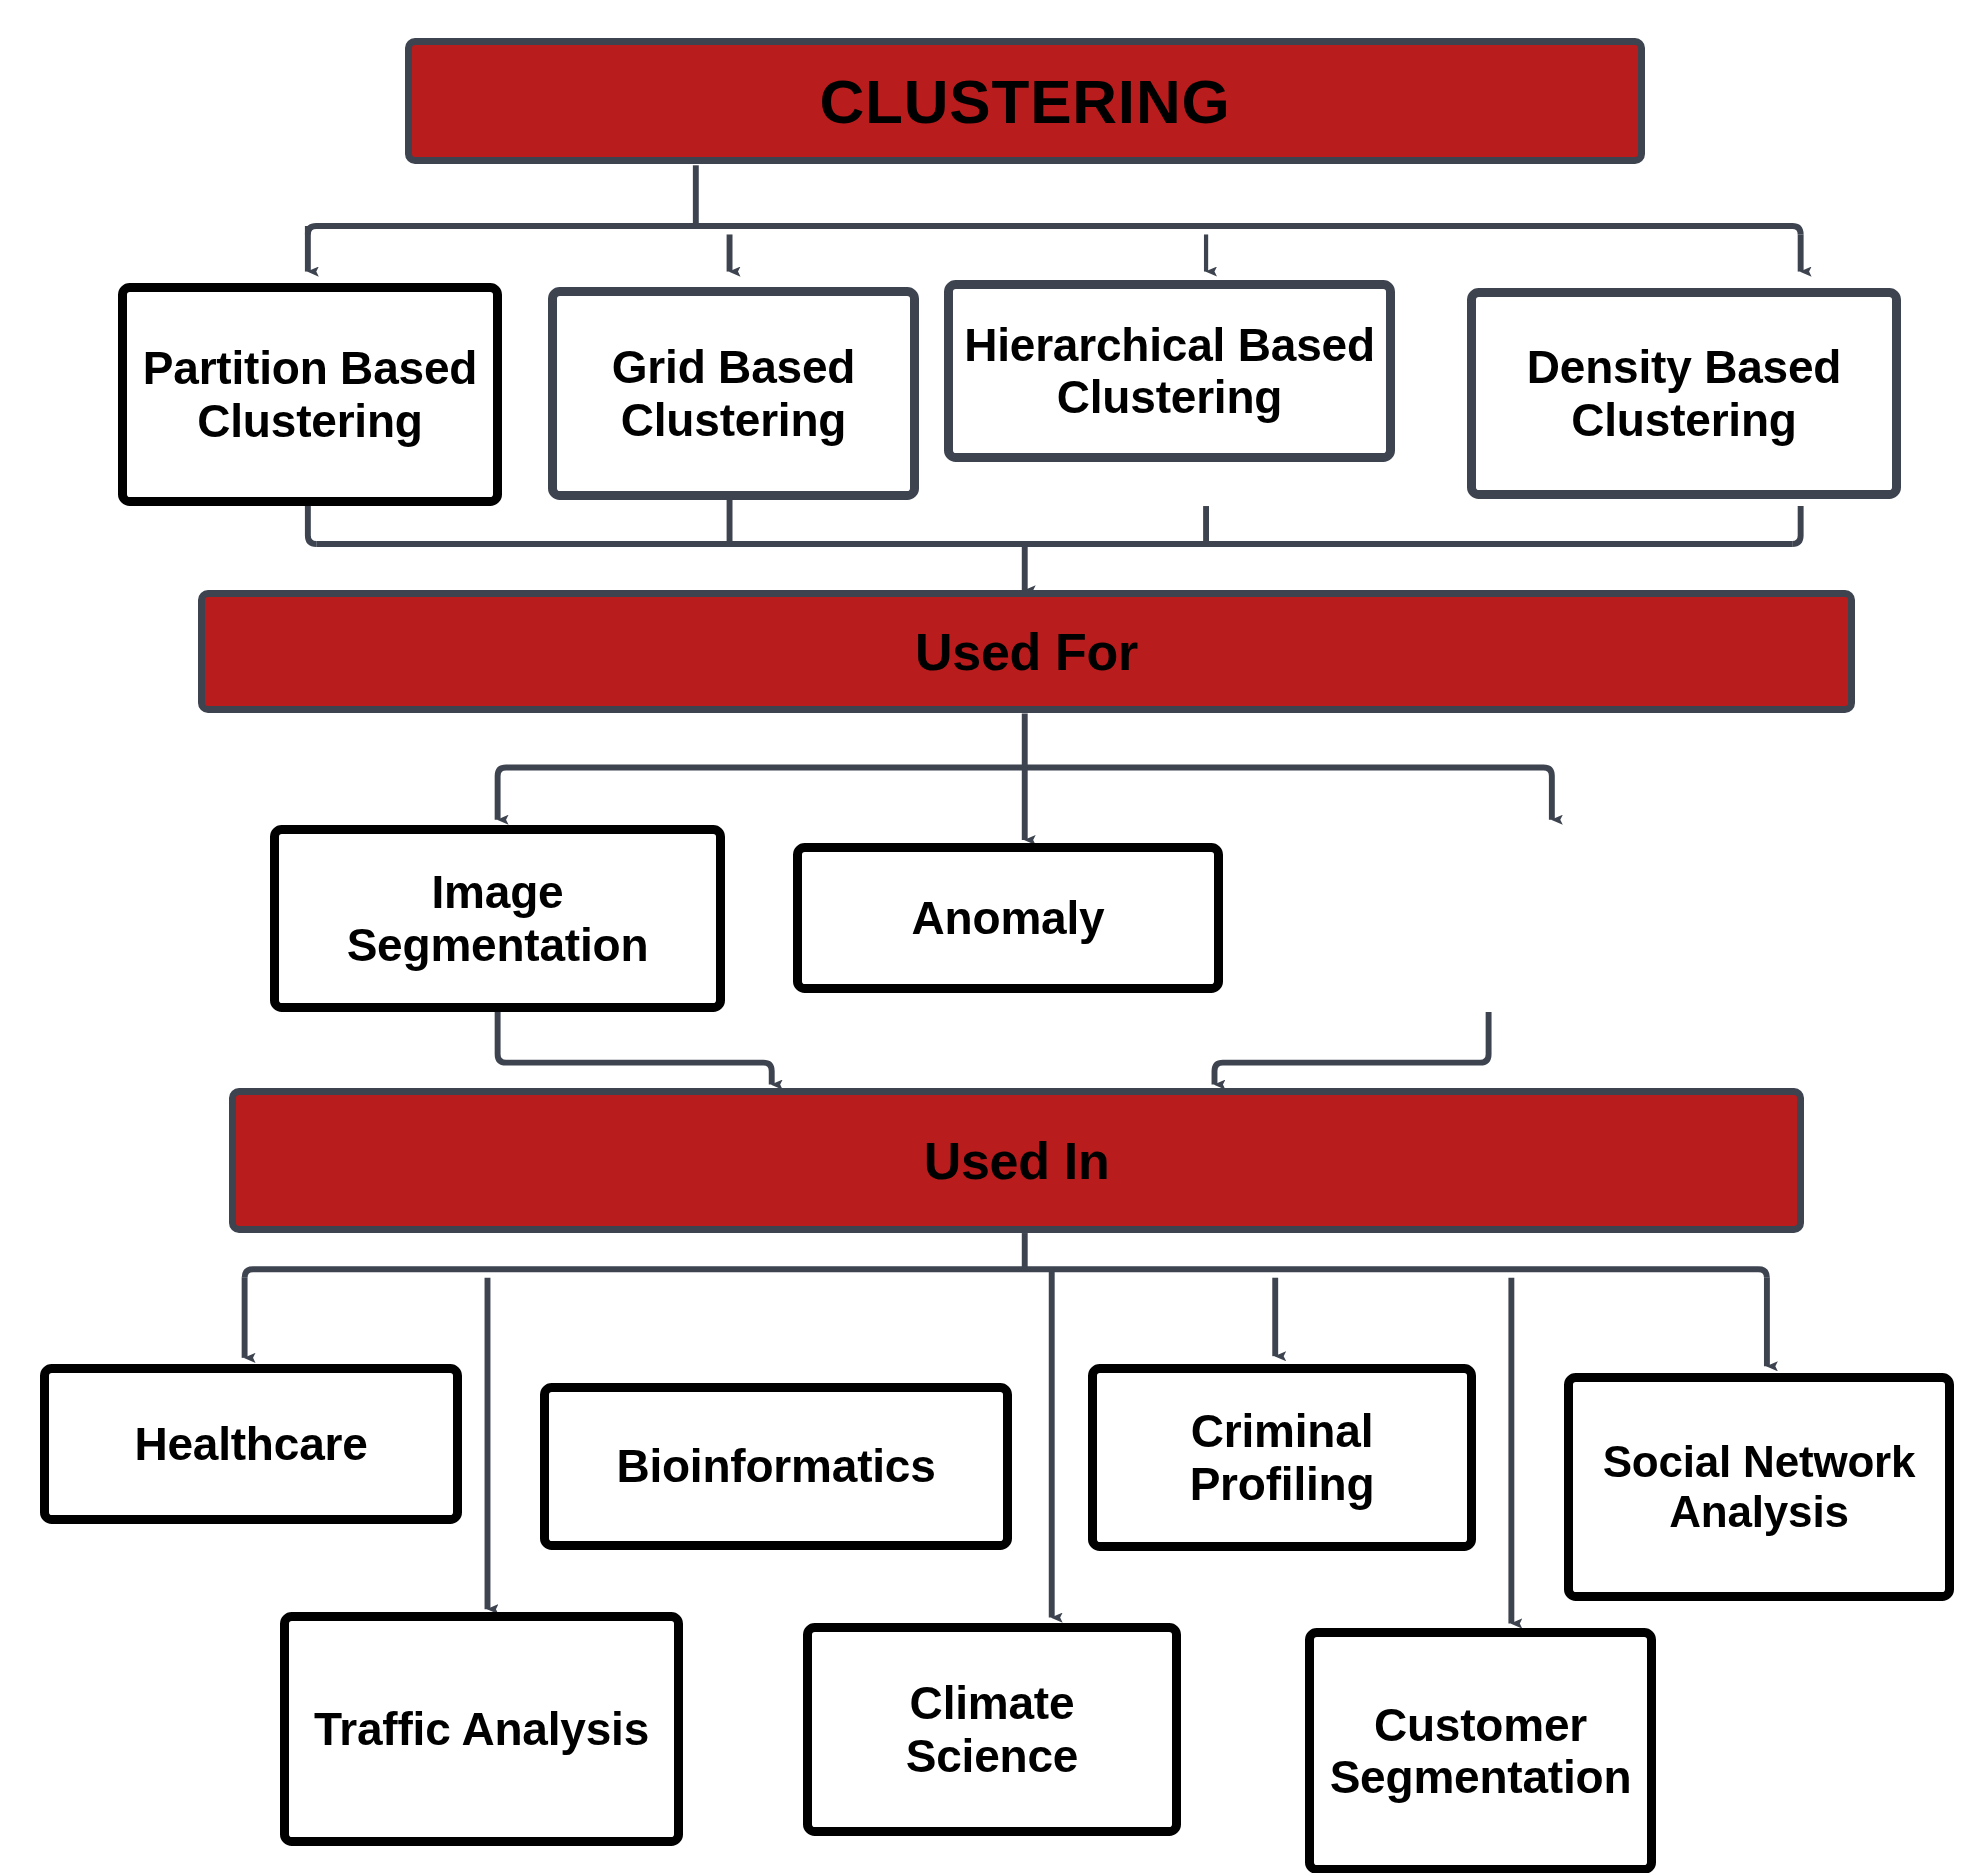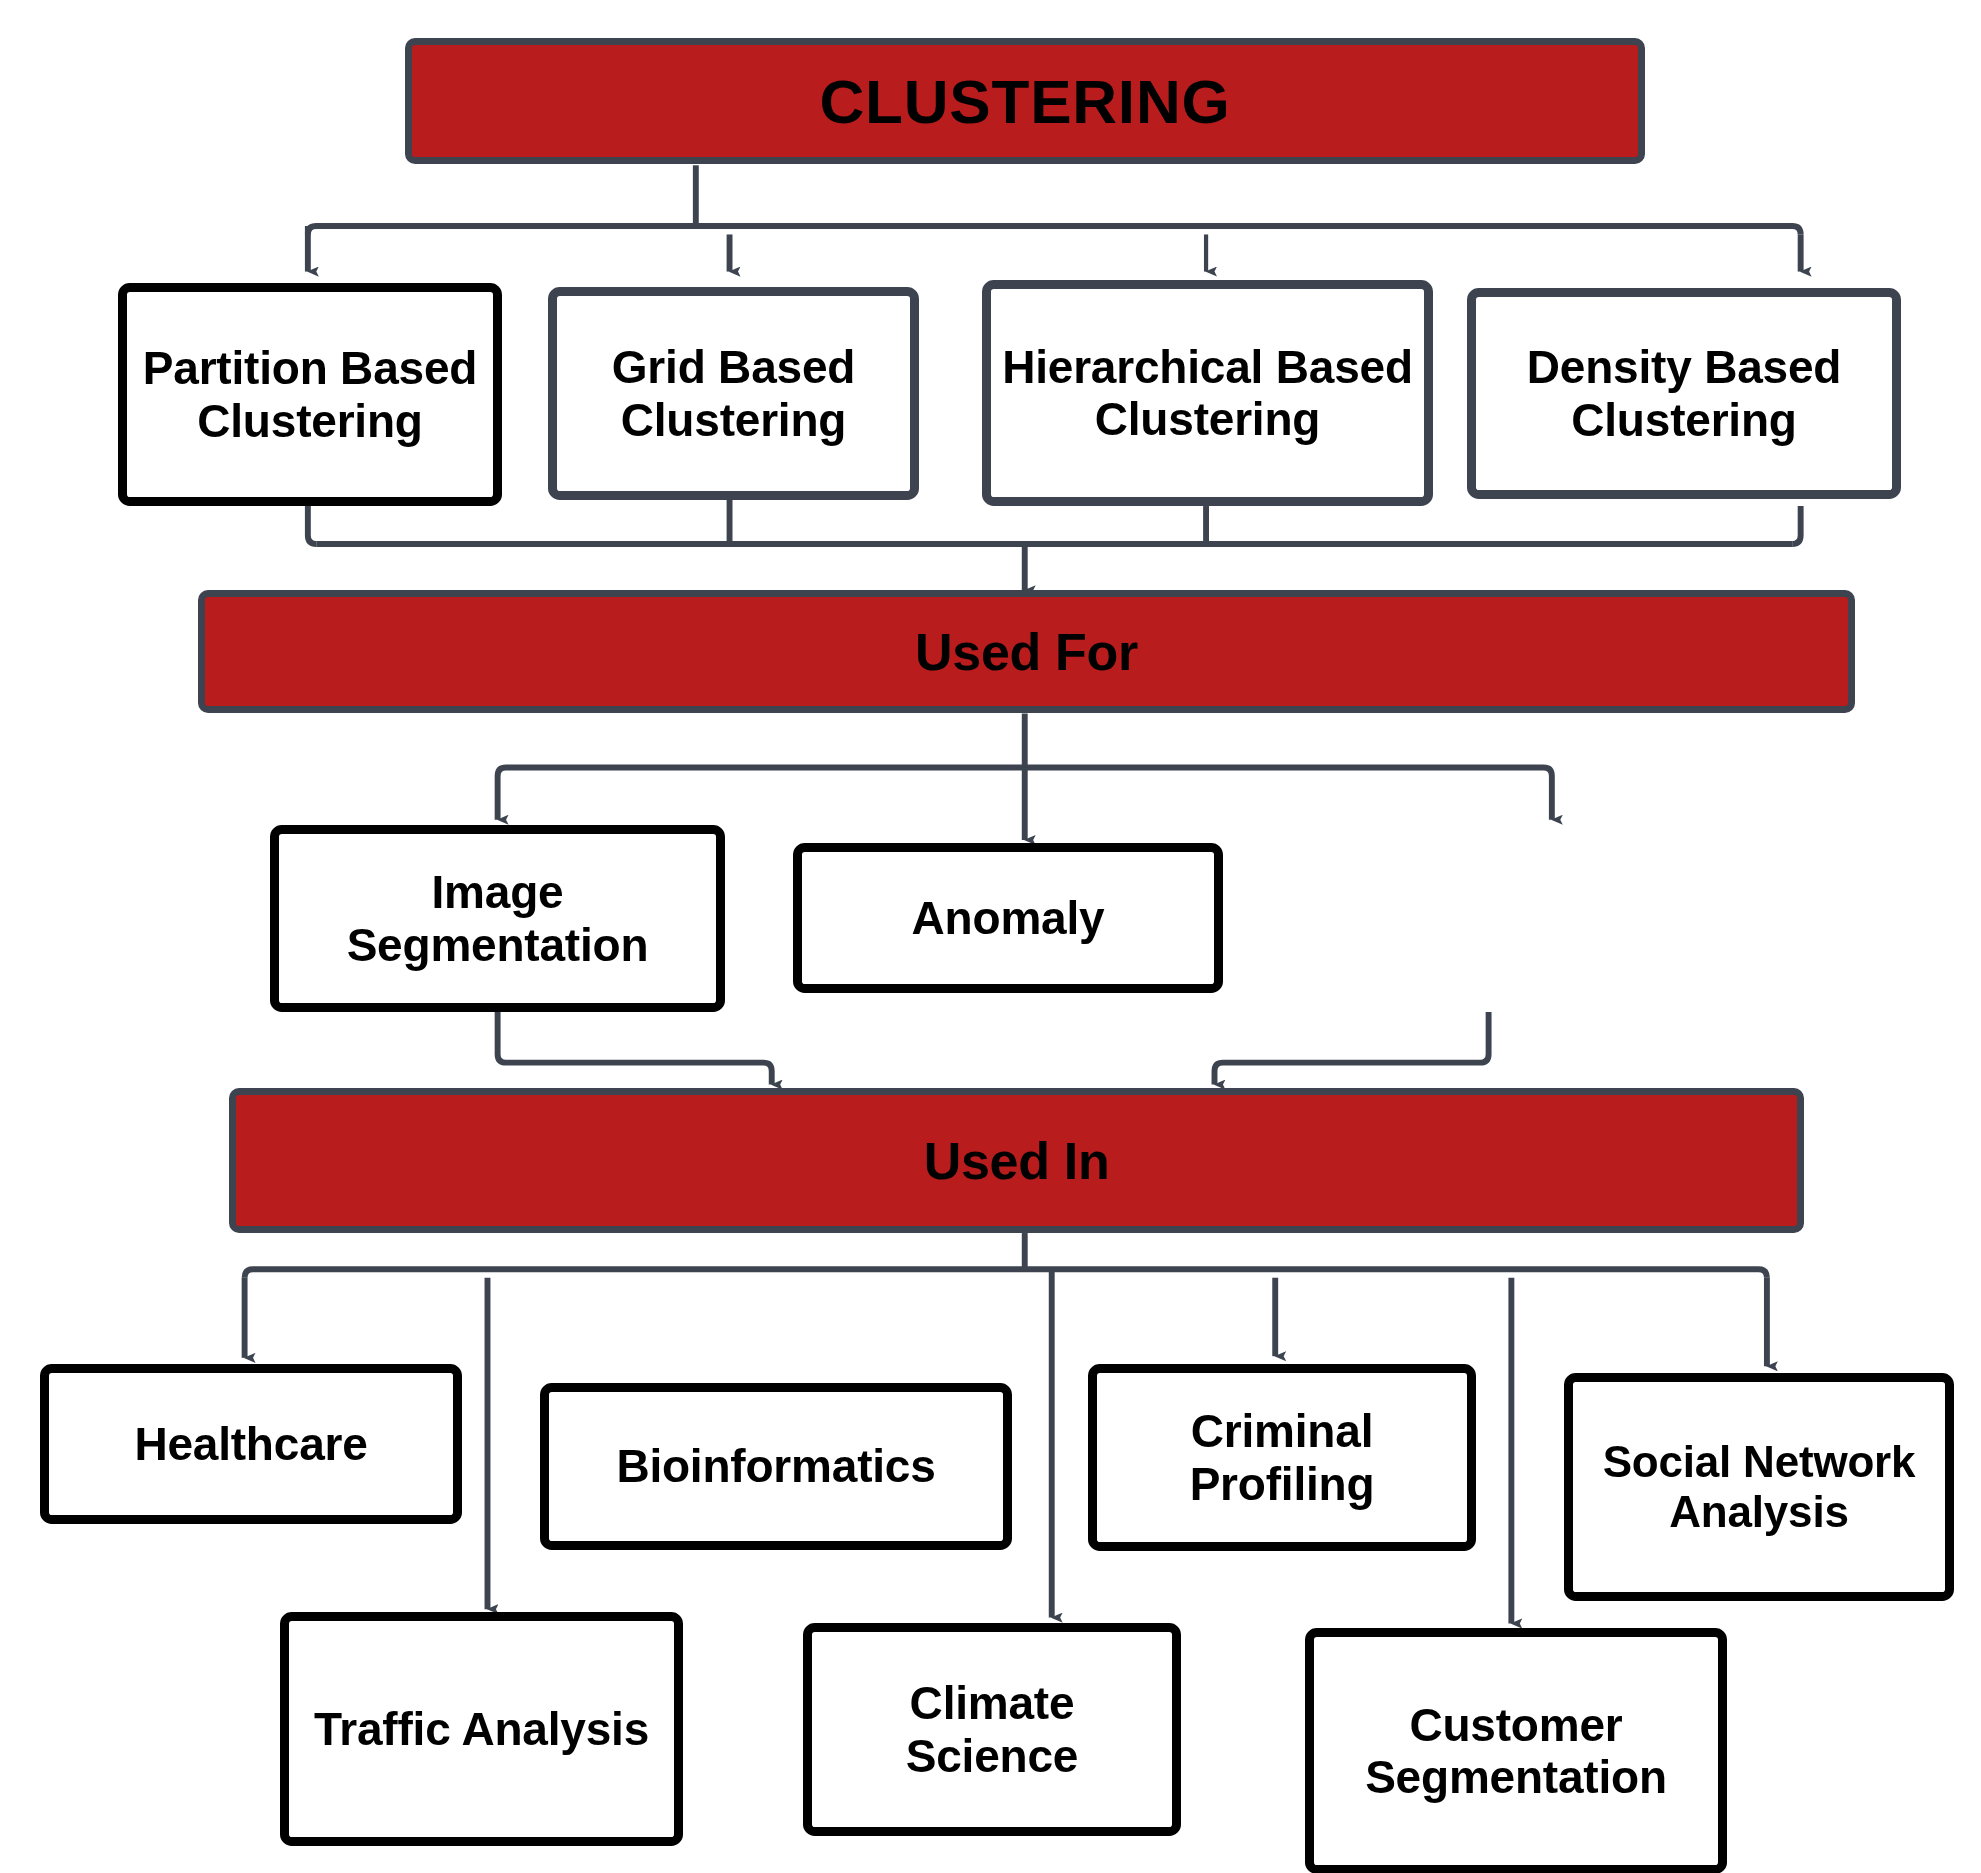--- a/index.html
+++ b/index.html
@@ -82,21 +82,21 @@
   </div>
 
   <div class="node black t-node" style="left:118px;top:283px;width:384px;height:223px;">
     <span class="lbl">Partition Based Clustering</span>
   </div>
 
   <div class="node slate t-node" style="left:548px;top:287px;width:371px;height:213px;">
     <span class="lbl">Grid Based Clustering</span>
   </div>
 
-  <div class="node slate t-node" style="left:982px;top:280px;width:451px;height:226px;">
+  <div class="node slate t-node" style="left:944px;top:280px;width:451px;height:182px;">
     <span class="lbl">Hierarchical Based Clustering</span>
   </div>
 
   <div class="node slate t-node" style="left:1467px;top:288px;width:434px;height:211px;">
     <span class="lbl">Density Based Clustering</span>
   </div>
 
   <div class="bar t-bar" style="left:198px;top:590px;width:1657px;height:123px;">
     <span class="lbl">Used For</span>
   </div>
@@ -131,18 +131,18 @@
   </div>
 
   <div class="node black t-node" style="left:280px;top:1612px;width:403px;height:234px;">
     <span class="lbl">Traffic Analysis</span>
   </div>
 
   <div class="node black t-node" style="left:803px;top:1623px;width:378px;height:213px;">
     <span class="lbl">Climate Science</span>
   </div>
 
-  <div class="node black t-node" style="left:1305px;top:1628px;width:422px;height:246px;">
+  <div class="node black t-node" style="left:1305px;top:1628px;width:351px;height:246px;">
     <span class="lbl">Customer Segmentation</span>
   </div>
 
 </div>
 
 
 </body></html>

